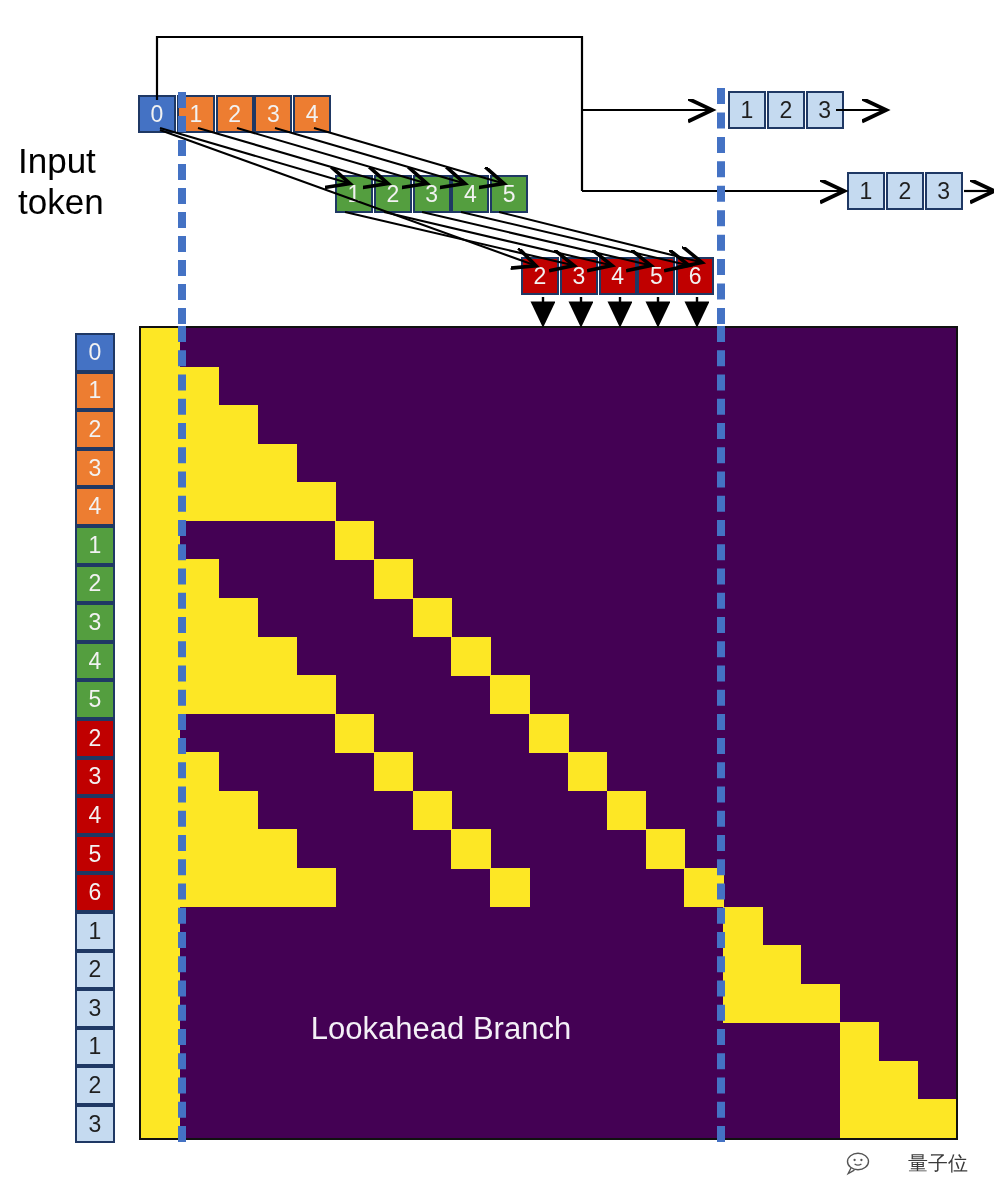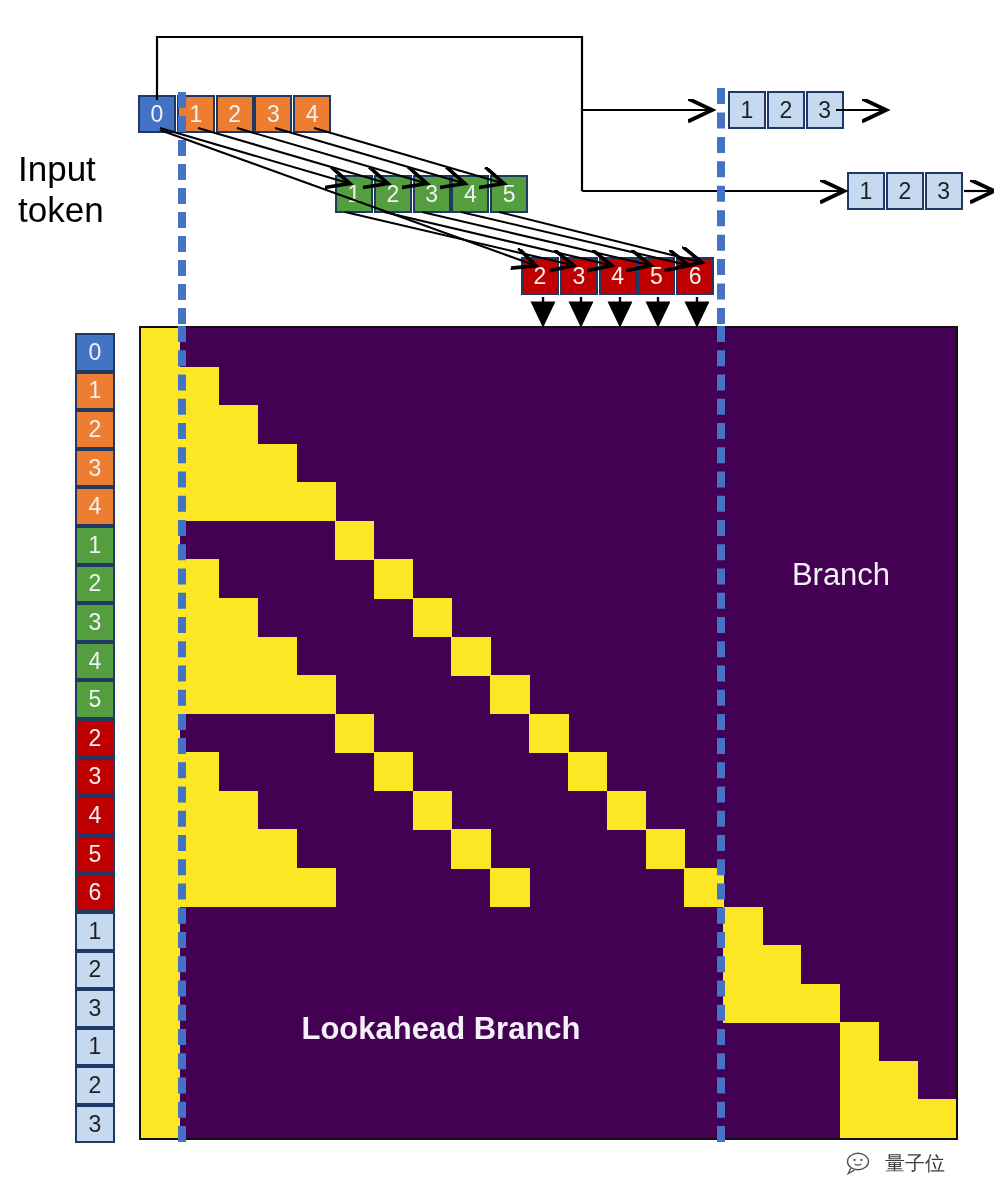--- a/index.html
+++ b/index.html
@@ -61,33 +61,34 @@
 
   
   .mlabel {
     position:absolute;
     color:#f4f0f7;
     font-size:31px;
     line-height:1.35;
     z-index:25;
     font-family:"Liberation Sans", sans-serif;
   }
-  .mlabel.ctr { text-align:center;font-weight:bold; }
+  .mlabel.ctr { text-align:center; }
 
   svg.overlay { position:absolute; left:0; top:0; width:994px; height:1200px; pointer-events:none; z-index:20; }
 
   
   #watermark {
     position:absolute; left:846px; top:1150px;
     display:flex; align-items:center; gap:5px;
     z-index:40;
   }
   #watermark .wmtext {
     font-size:20px; color:#3a3a3a;
     font-family:Liberation Serif, serif;
+    margin-left:23px;
   }
 </style>
 </head>
 <body>
 
 <div id="stage">
 
   <svg class="overlay" viewBox="0 0 994 1200">
     <defs>
       <marker id="ah" markerWidth="13" markerHeight="13" refX="10" refY="5.2" orient="auto">
@@ -125,21 +126,21 @@
 
     <g stroke="#000" stroke-width="2.4" fill="none">
       <path d="M543,297 L543,323" marker-end="url(#ahd)"></path>
       <path d="M581,297 L581,323" marker-end="url(#ahd)"></path>
       <path d="M620,297 L620,323" marker-end="url(#ahd)"></path>
       <path d="M658,297 L658,323" marker-end="url(#ahd)"></path>
       <path d="M697,297 L697,323" marker-end="url(#ahd)"></path>
     </g>
   </svg>
 
-  <div class="sidelabel" style="left:18px; top:148px;">
+  <div class="sidelabel" style="left:18px; top:140px;">
     <div>Input</div>
     <div>token</div>
   </div>
 
   <div id="seq-input">
       <div class="tok blue" style="left: 138px; top: 95px;">0</div>
       <div class="tok orange" style="left: 176.8px; top: 95px;">1</div>
       <div class="tok orange" style="left: 215.6px; top: 95px;">2</div>
       <div class="tok orange" style="left: 254.4px; top: 95px;">3</div>
       <div class="tok orange" style="left: 293.2px; top: 95px;">4</div>
@@ -234,21 +235,20 @@
       <div class="cell" style="left: 0px; top: 231.429px; width: 78.219px; height: 39.1714px;"></div>
       <div class="cell" style="left: 194.048px; top: 192.857px; width: 39.4095px; height: 39.1714px;"></div>
       <div class="cell" style="left: 0px; top: 192.857px; width: 39.4095px; height: 39.1714px;"></div>
       <div class="cell" style="left: 0px; top: 154.286px; width: 194.648px; height: 39.1714px;"></div>
       <div class="cell" style="left: 0px; top: 115.714px; width: 155.838px; height: 39.1714px;"></div>
       <div class="cell" style="left: 0px; top: 77.1429px; width: 117.029px; height: 39.1714px;"></div>
       <div class="cell" style="left: 0px; top: 38.5714px; width: 78.219px; height: 39.1714px;"></div>
       <div class="cell" style="left: 0px; top: 0px; width: 39.4095px; height: 39.1714px;"></div>
     <div class="mlabel ctr" style="left:105px; top:680px; width:390px;">Lookahead Branch</div>
     <div class="mlabel" style="left:608px; top:226px; width:210px;">
-      <div style="text-align:center; padding-right:26px;">Branch</div>
     </div>
   </div>
 
   <div class="vsep" style="left:178px; top:326px; height:816px;"></div>
   <div class="vsep" style="left:717px; top:326px; height:816px;"></div>
 
   <div id="watermark">
     <svg width="34" height="26" viewBox="0 0 34 26">
       <ellipse cx="12" cy="10.5" rx="10.5" ry="8.2" fill="none" stroke="#555" stroke-width="1.4"></ellipse>
       <path d="M5,17 L2.2,22.5 L8.4,19.2" fill="none" stroke="#555" stroke-width="1.4"></path>

